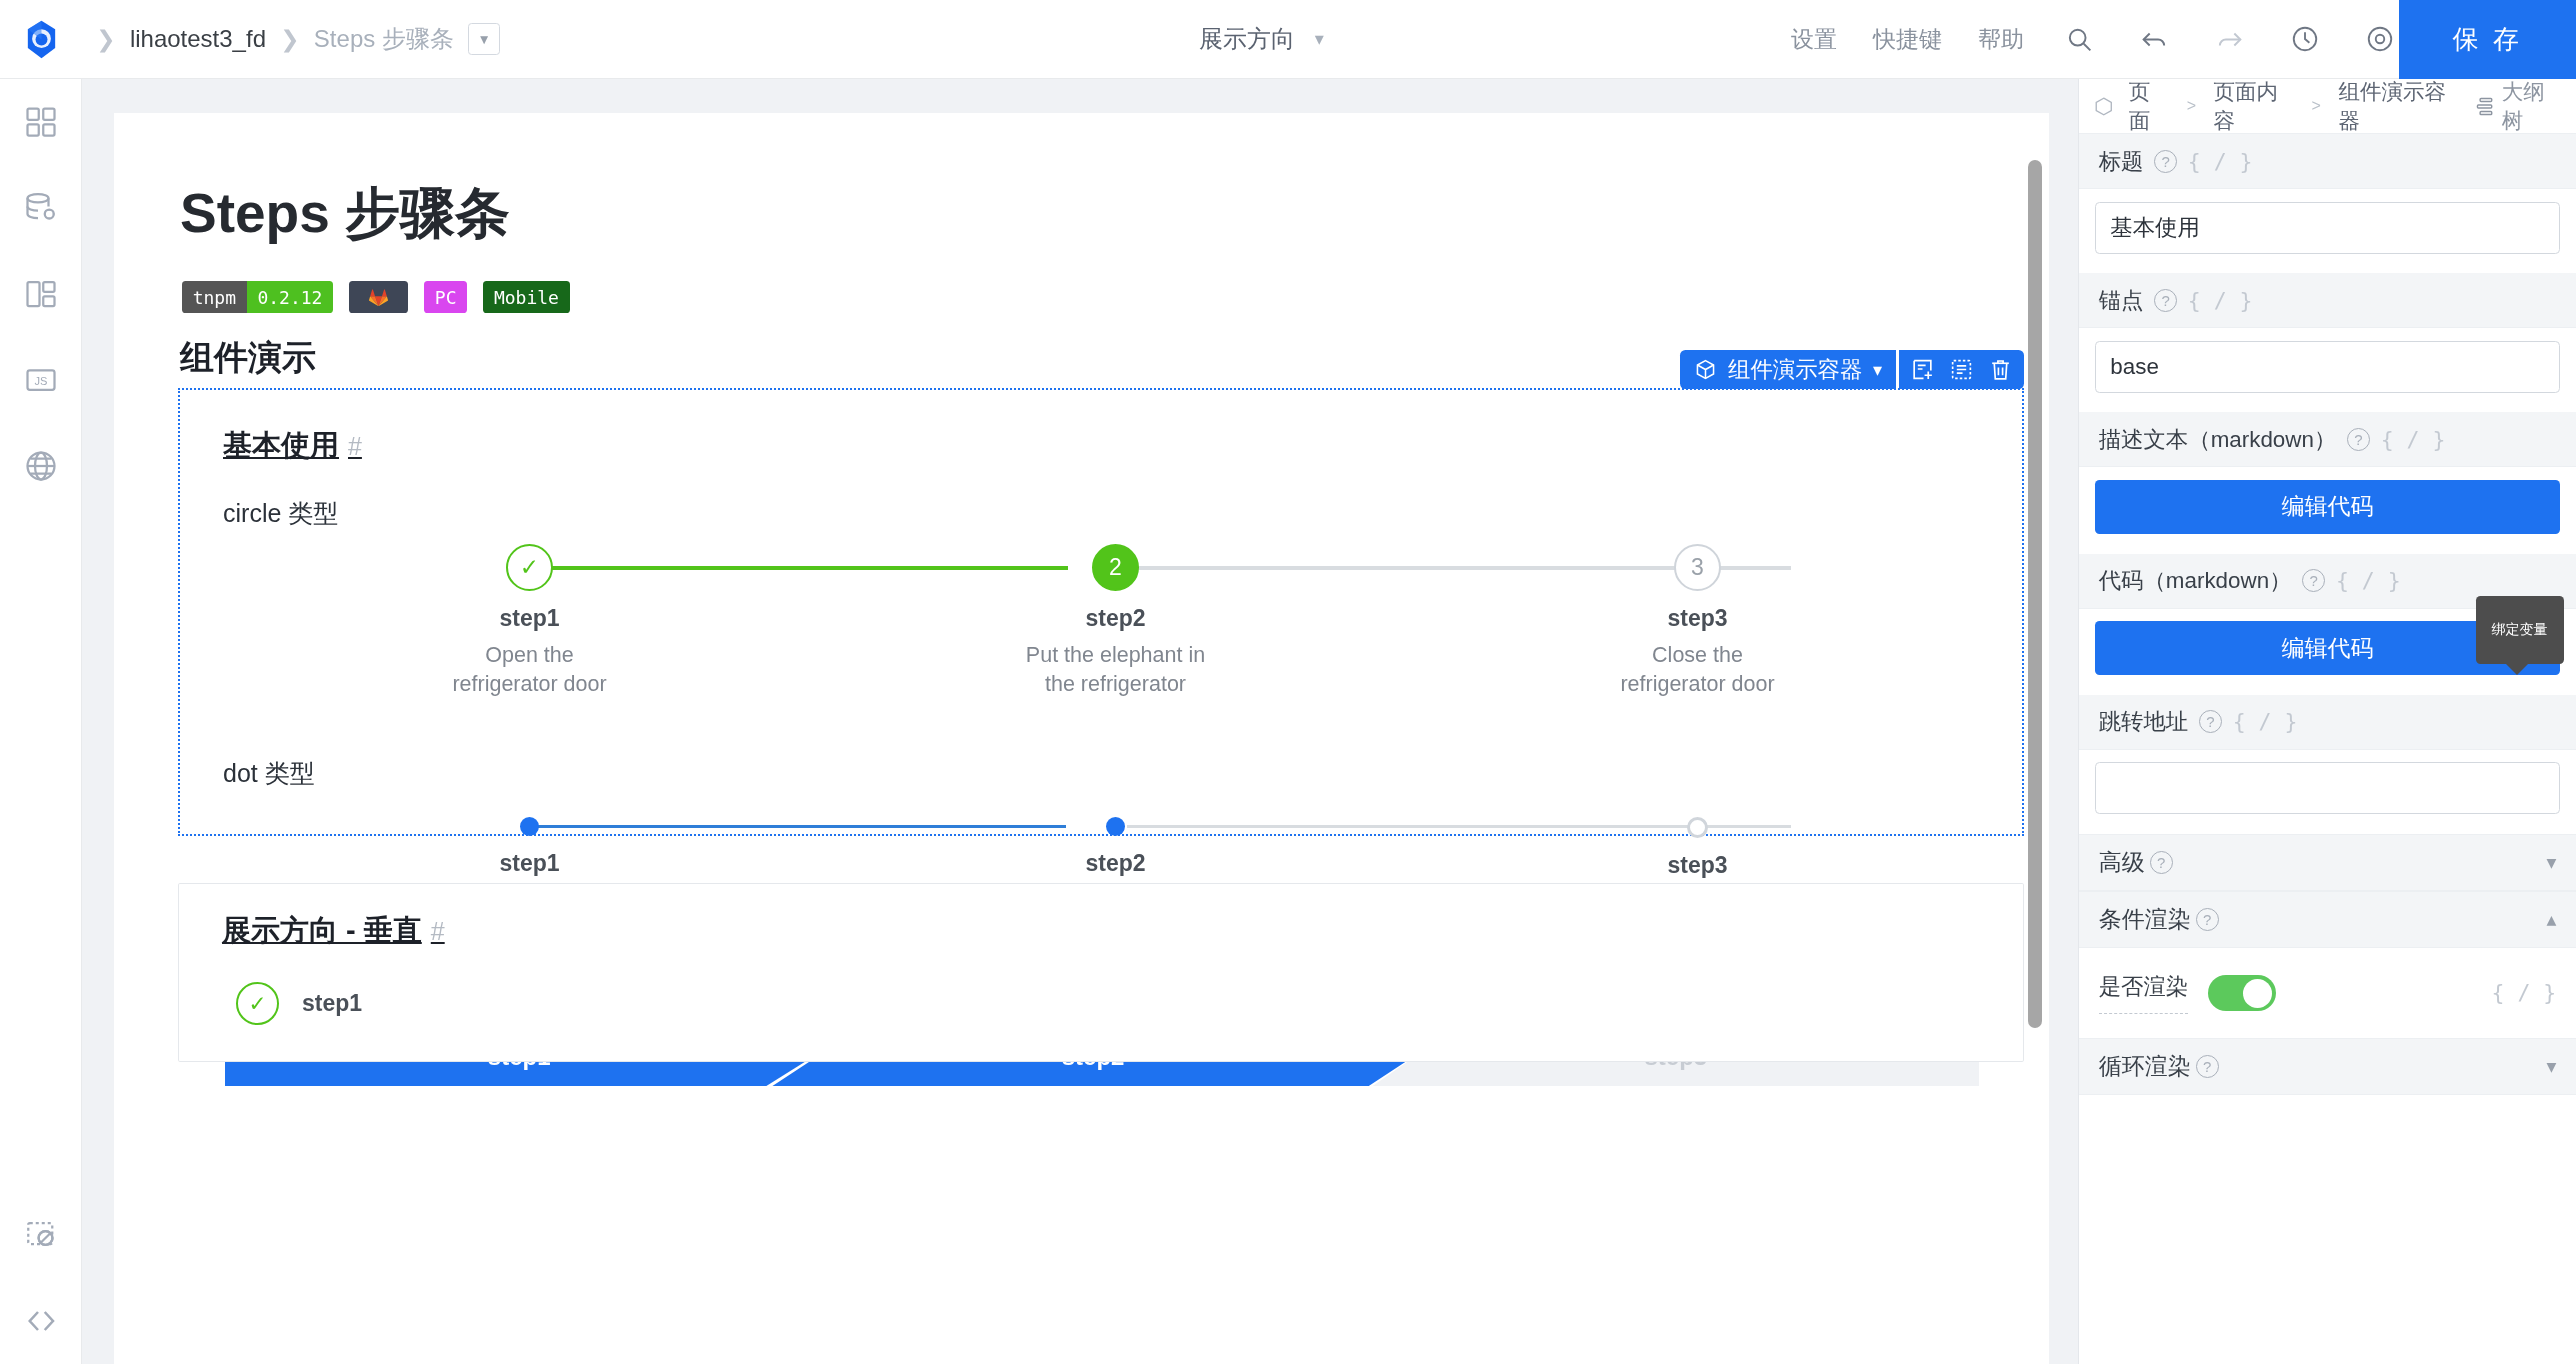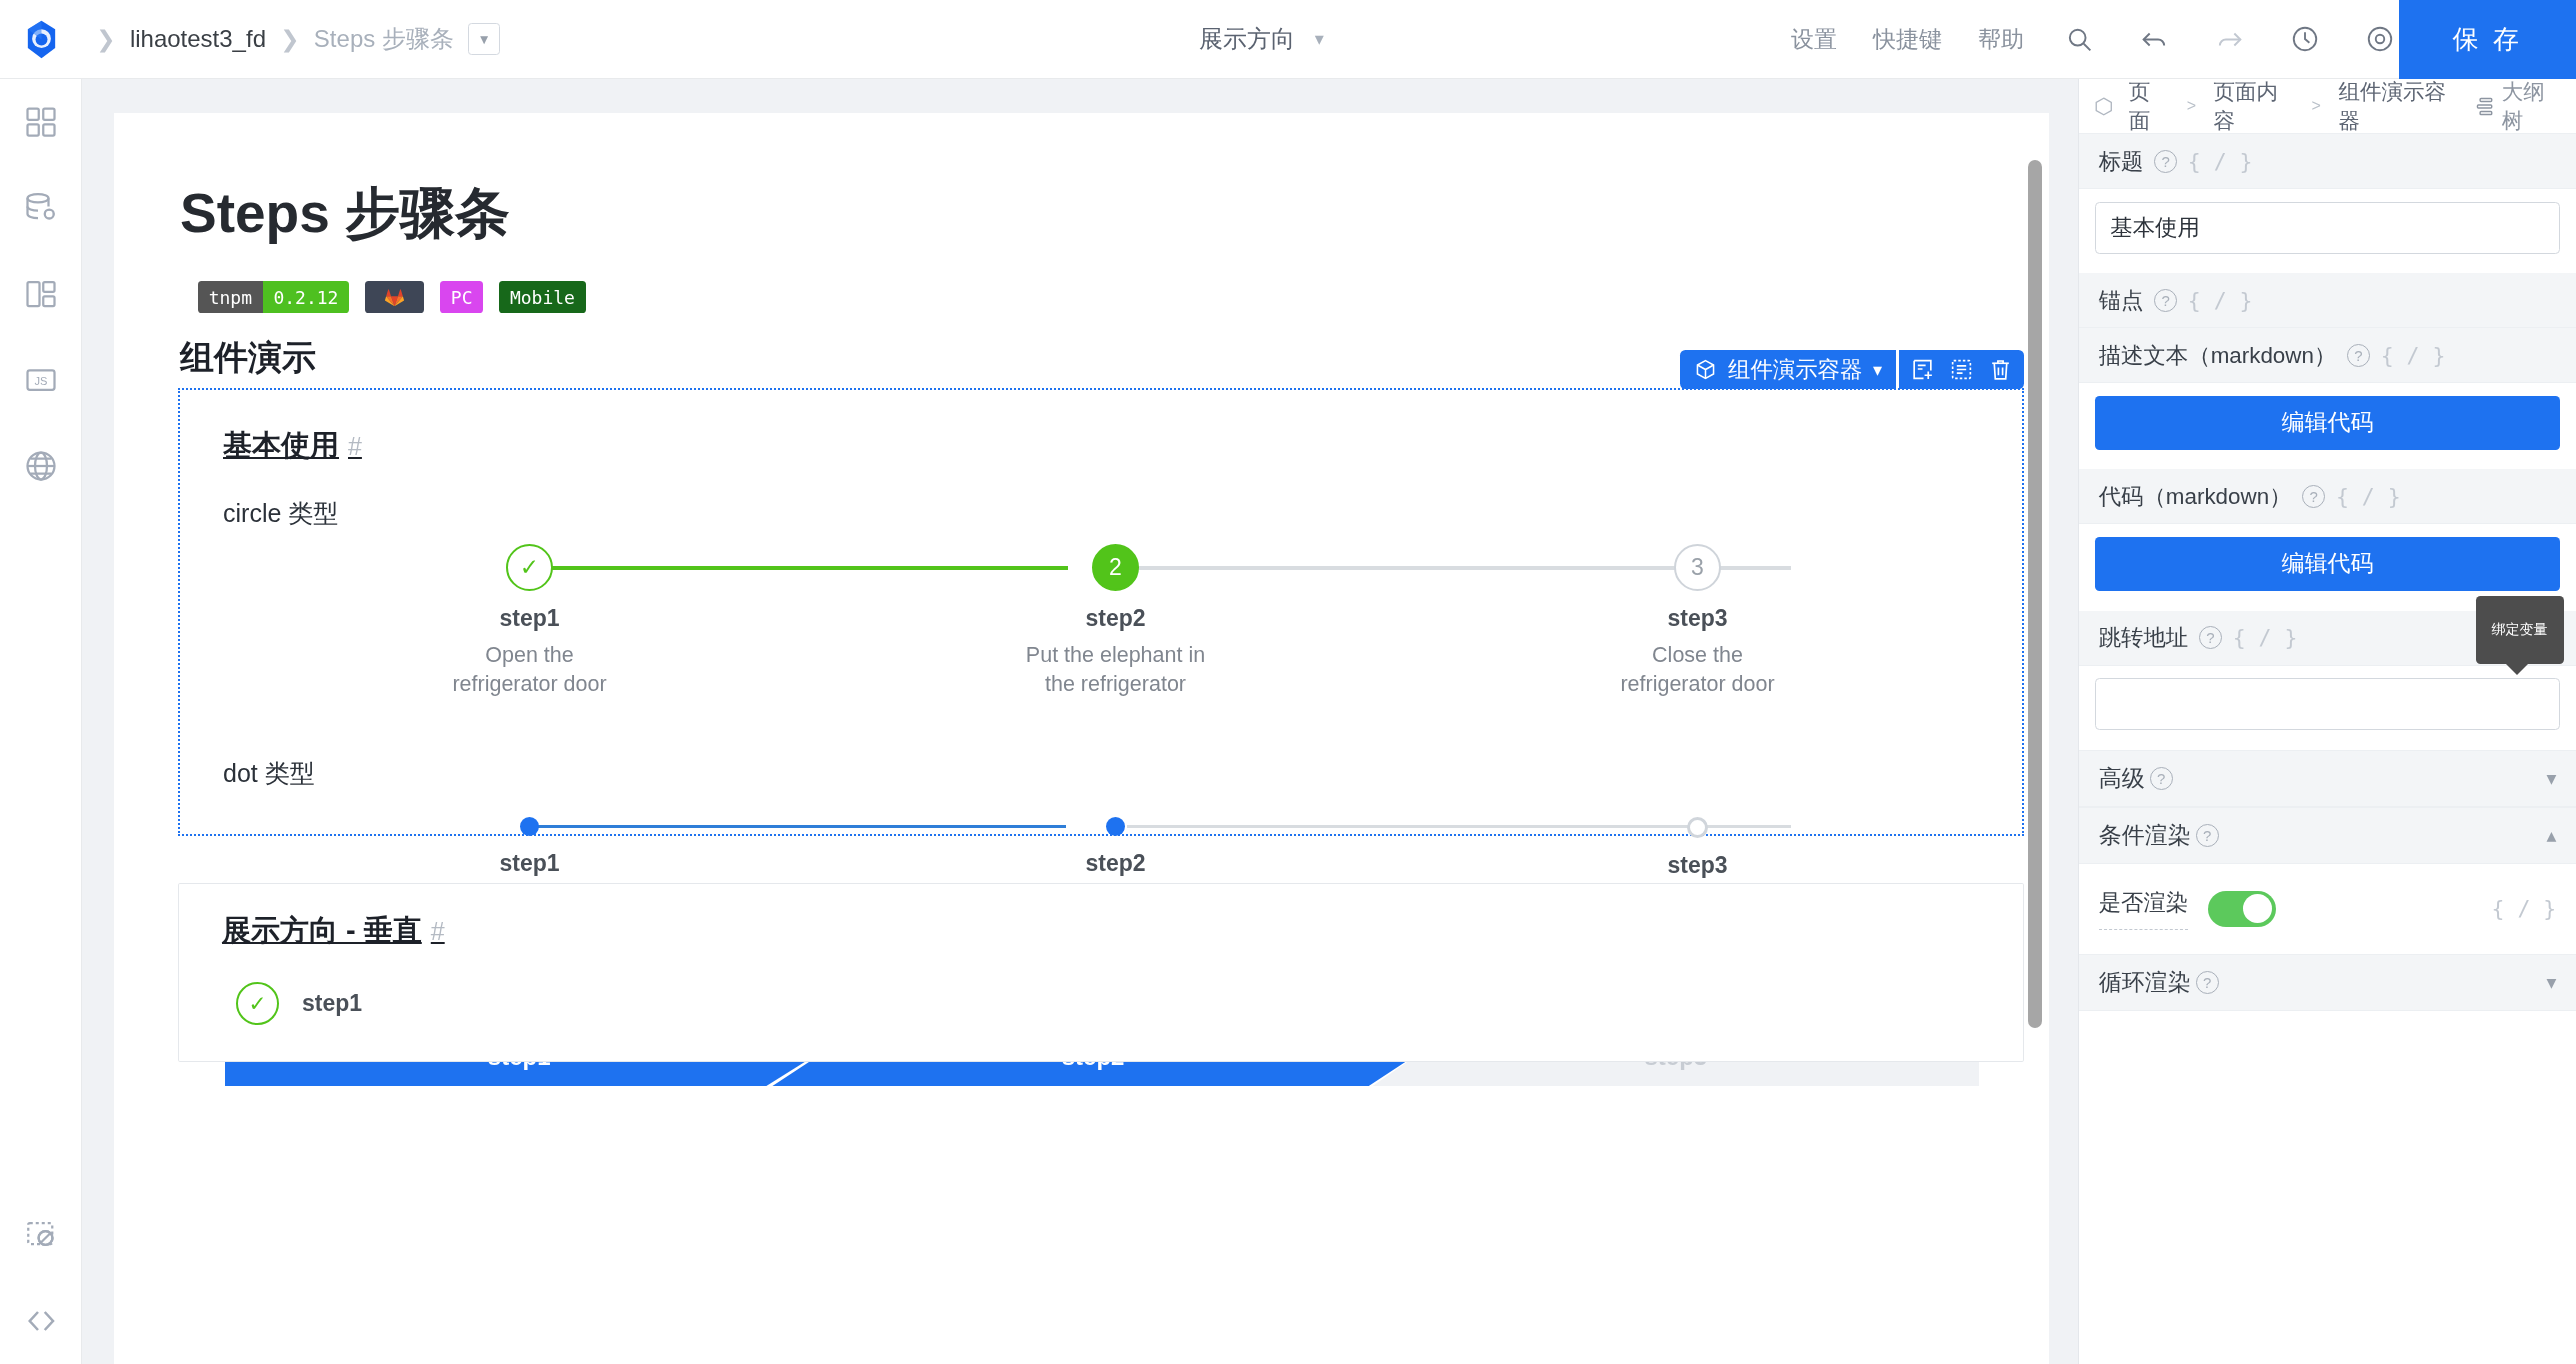--- a/index.html
+++ b/index.html
@@ -61,21 +61,21 @@
   .page {
     position: absolute; top: 34px; left: 32px; width: 1935px; height: 1271px;
     background: #fff;
   }
   .page-scrollbar {
     position: absolute; top: 47px; right: 7.2px; width: 14.3px; height: 868px;
     background: #a6a6a6; border-radius: 7.2px;
   }
   .doc-title { position: absolute; top: 64px; left: 66px; font-size: 55px; font-weight: bold; color: #262a30; }
 
-  .badges { position: absolute; top: 168px; left: 68px; display: flex; gap: 16px; align-items: center; margin-left: 16px; }
+  .badges { position: absolute; top: 168px; left: 68px; display: flex; gap: 16px; align-items: center; }
   .badge { height: 32px; display: flex; align-items: stretch; border-radius: 3.6px; overflow: hidden;
            font-family: "DejaVu Sans Mono", monospace; font-size: 18px; }
   .badge span { display: flex; align-items: center; padding: 0 10.7px; color: #fff; }
   .b-gray { background: #555555; }
   .b-green { background: #4ec020; }
   .b-dark { background: #3e4656; padding: 0 18px; display:flex; align-items:center; }
   .b-pc { background: #d946ef; }
   .b-mobile { background: #17681a; }
 
   .sec-title { position: absolute; top: 222px; left: 66px; font-size: 34px; font-weight: bold; color: #1d2129; }
@@ -471,20 +471,23 @@
   </div>
   <div class="rp-field">
     <div class="rp-input">基本使用</div>
   </div>
 
   <div class="rp-label">
     <span>锚点</span>
     <span class="q">?</span>
     <span class="braces">{ / }</span>
   </div>
+  <div class="rp-field">
+    <div class="rp-input">base</div>
+  </div>
 
   <div class="rp-label">
     <span>描述文本（markdown）</span>
     <span class="q">?</span>
     <span class="braces">{ / }</span>
   </div>
   <div class="rp-field">
     <div class="rp-btn">编辑代码</div>
   </div>
 

